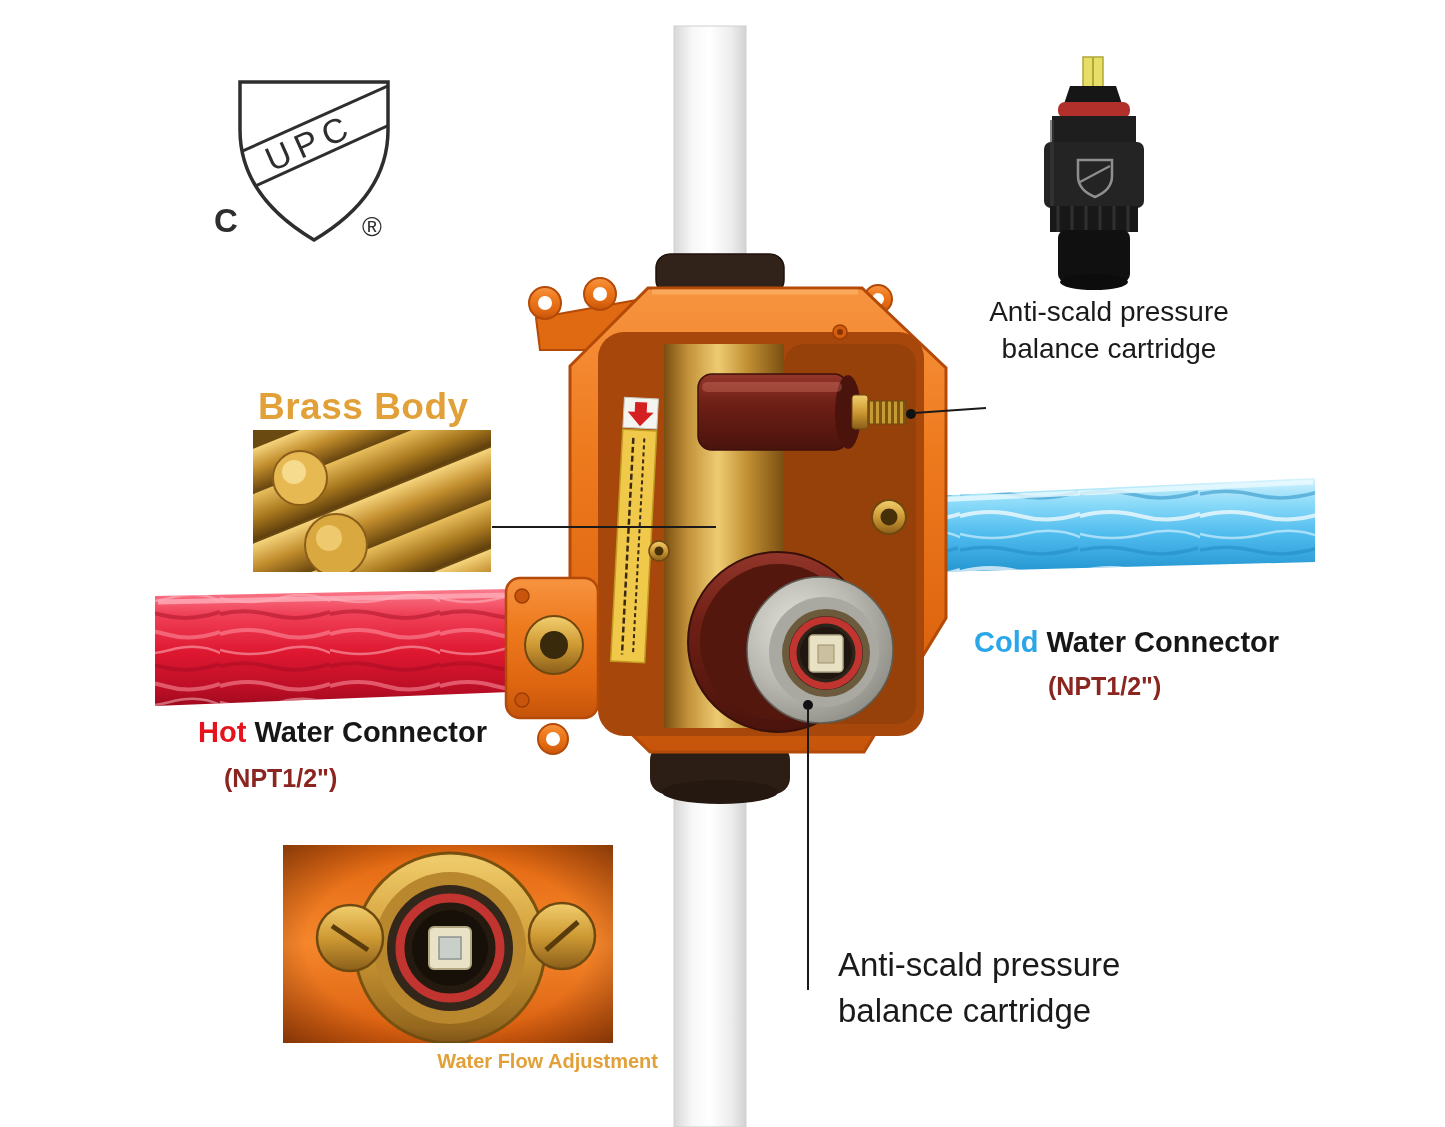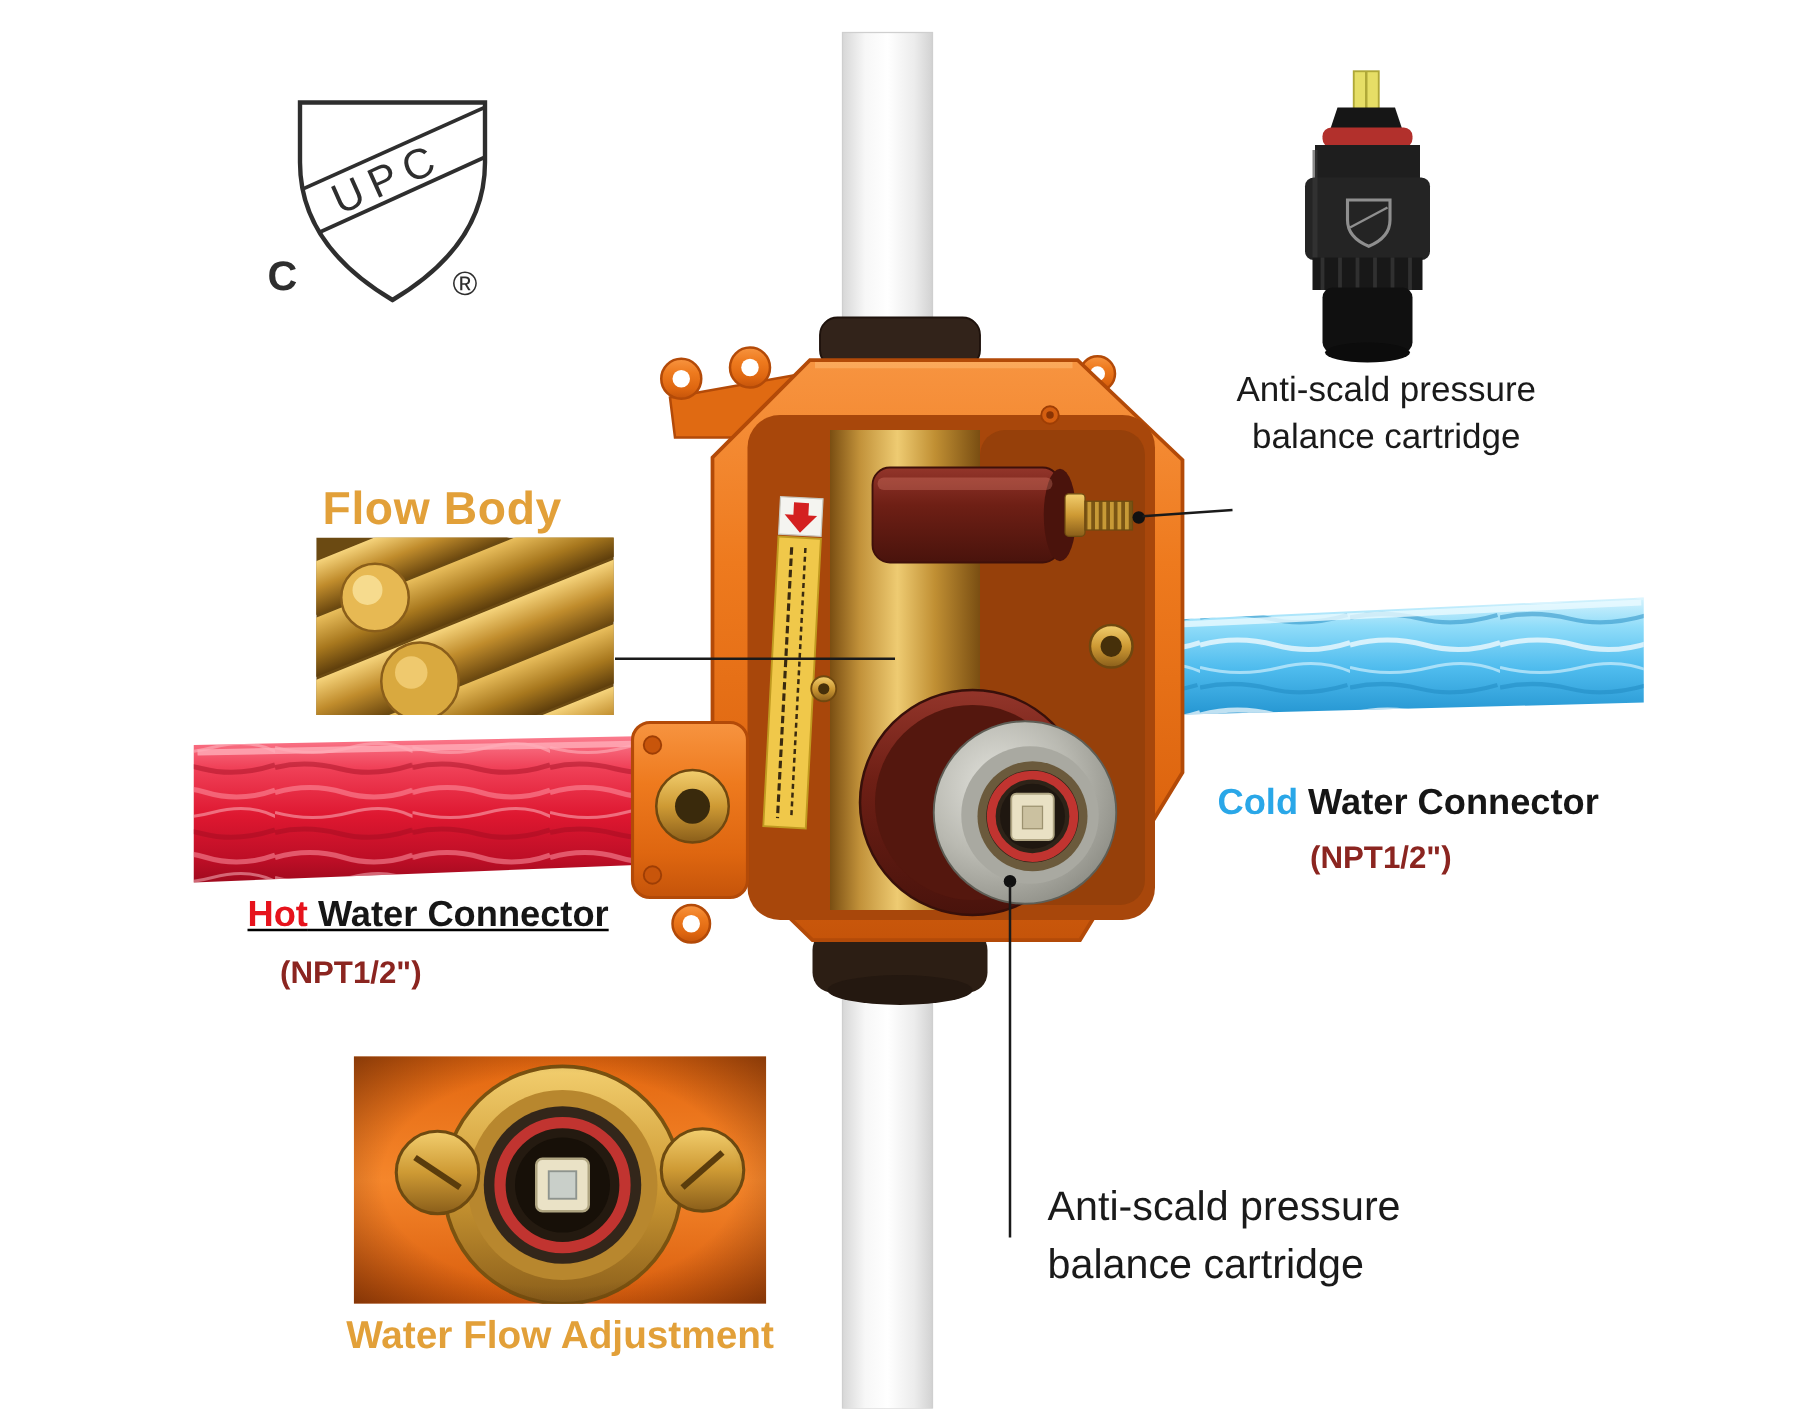--- a/index.html
+++ b/index.html
@@ -13,26 +13,26 @@
   }
   .layer{position:absolute;inset:0;}
   .lbl{position:absolute;white-space:nowrap;}
   .lbl-brass-body{left:258px;top:386px;font-size:37px;font-weight:bold;color:#E2A039;letter-spacing:0.5px;}
   .lbl-cart-top{left:950px;top:294px;width:318px;text-align:center;font-size:28px;color:#1A1A1A;line-height:1.32;white-space:normal;}
   .lbl-separator{left:988px;top:394px;font-size:25px;font-weight:bold;color:#111;}
   .lbl-cold{left:974px;top:626px;font-size:29px;font-weight:bold;}
   .lbl-cold .word{color:#2AA7E8;margin-top:48px;}
   .lbl-cold .rest{color:#161616;}
   .lbl-cold-npt{left:1048px;top:672px;font-size:25px;font-weight:bold;color:#8B2520;}
-  .lbl-hot{left:198px;top:716px;font-size:29px;font-weight:bold;text-decoration:underline;}
+  .lbl-hot{left:198px;top:716px;font-size:29px;font-weight:bold;}
   .lbl-hot .word{color:#E6131C;}
   .lbl-hot .rest{color:#161616;}
   .lbl-hot-npt{left:224px;top:764px;font-size:25px;font-weight:bold;color:#8B2520;}
   .lbl-cart-bottom{left:838px;top:942px;font-size:33px;color:#1A1A1A;line-height:1.4;font-weight:500;white-space:normal;width:420px;}
-  .lbl-water-flow{left:238px;top:1050px;width:420px;text-align:center;font-size:31px;font-weight:bold;color:#E2A039;}
+  .lbl-water-flow{left:238px;top:1050px;width:420px;text-align:right;font-size:20px;font-weight:bold;color:#E2A039;}
 </style>
 </head>
 <body>
 
 <div class="canvas">
 
   <svg class="layer" width="1445" height="1127" viewBox="0 0 1445 1127">
     <defs>
       <linearGradient id="gRed" x1="0" y1="0" x2="0" y2="1">
         <stop offset="0" stop-color="#FB7E90"></stop>
@@ -283,21 +283,21 @@
 
     <g>
       <line x1="492" y1="527" x2="716" y2="527" stroke="#1A1A1A" stroke-width="2"></line>
       <circle cx="911" cy="414" r="5" fill="#111"></circle>
       <line x1="914" y1="413" x2="986" y2="408" stroke="#1A1A1A" stroke-width="2"></line>
       <circle cx="808" cy="705" r="5" fill="#111"></circle>
       <line x1="808" y1="708" x2="808" y2="990" stroke="#1A1A1A" stroke-width="2"></line>
     </g>
   </svg>
 
-  <div class="lbl lbl-brass-body">Flow Body</div>
+  <div class="lbl lbl-brass-body">Brass Body</div>
 
   <div class="lbl lbl-cart-top">
     <div>Anti-scald pressure</div>
     <div>balance cartridge</div>
   </div>
 
 
   <div class="lbl lbl-cold">
     <span class="word">Cold</span><span class="rest"> Water Connector</span>
   </div>

